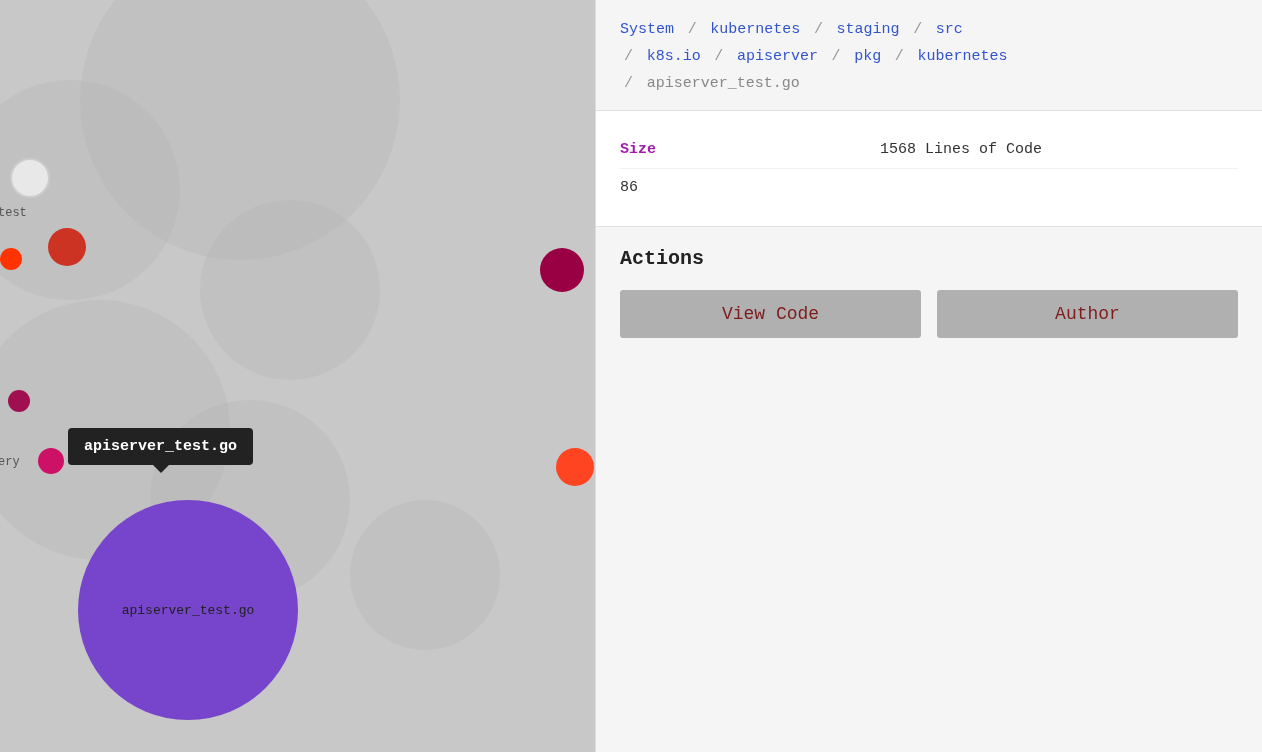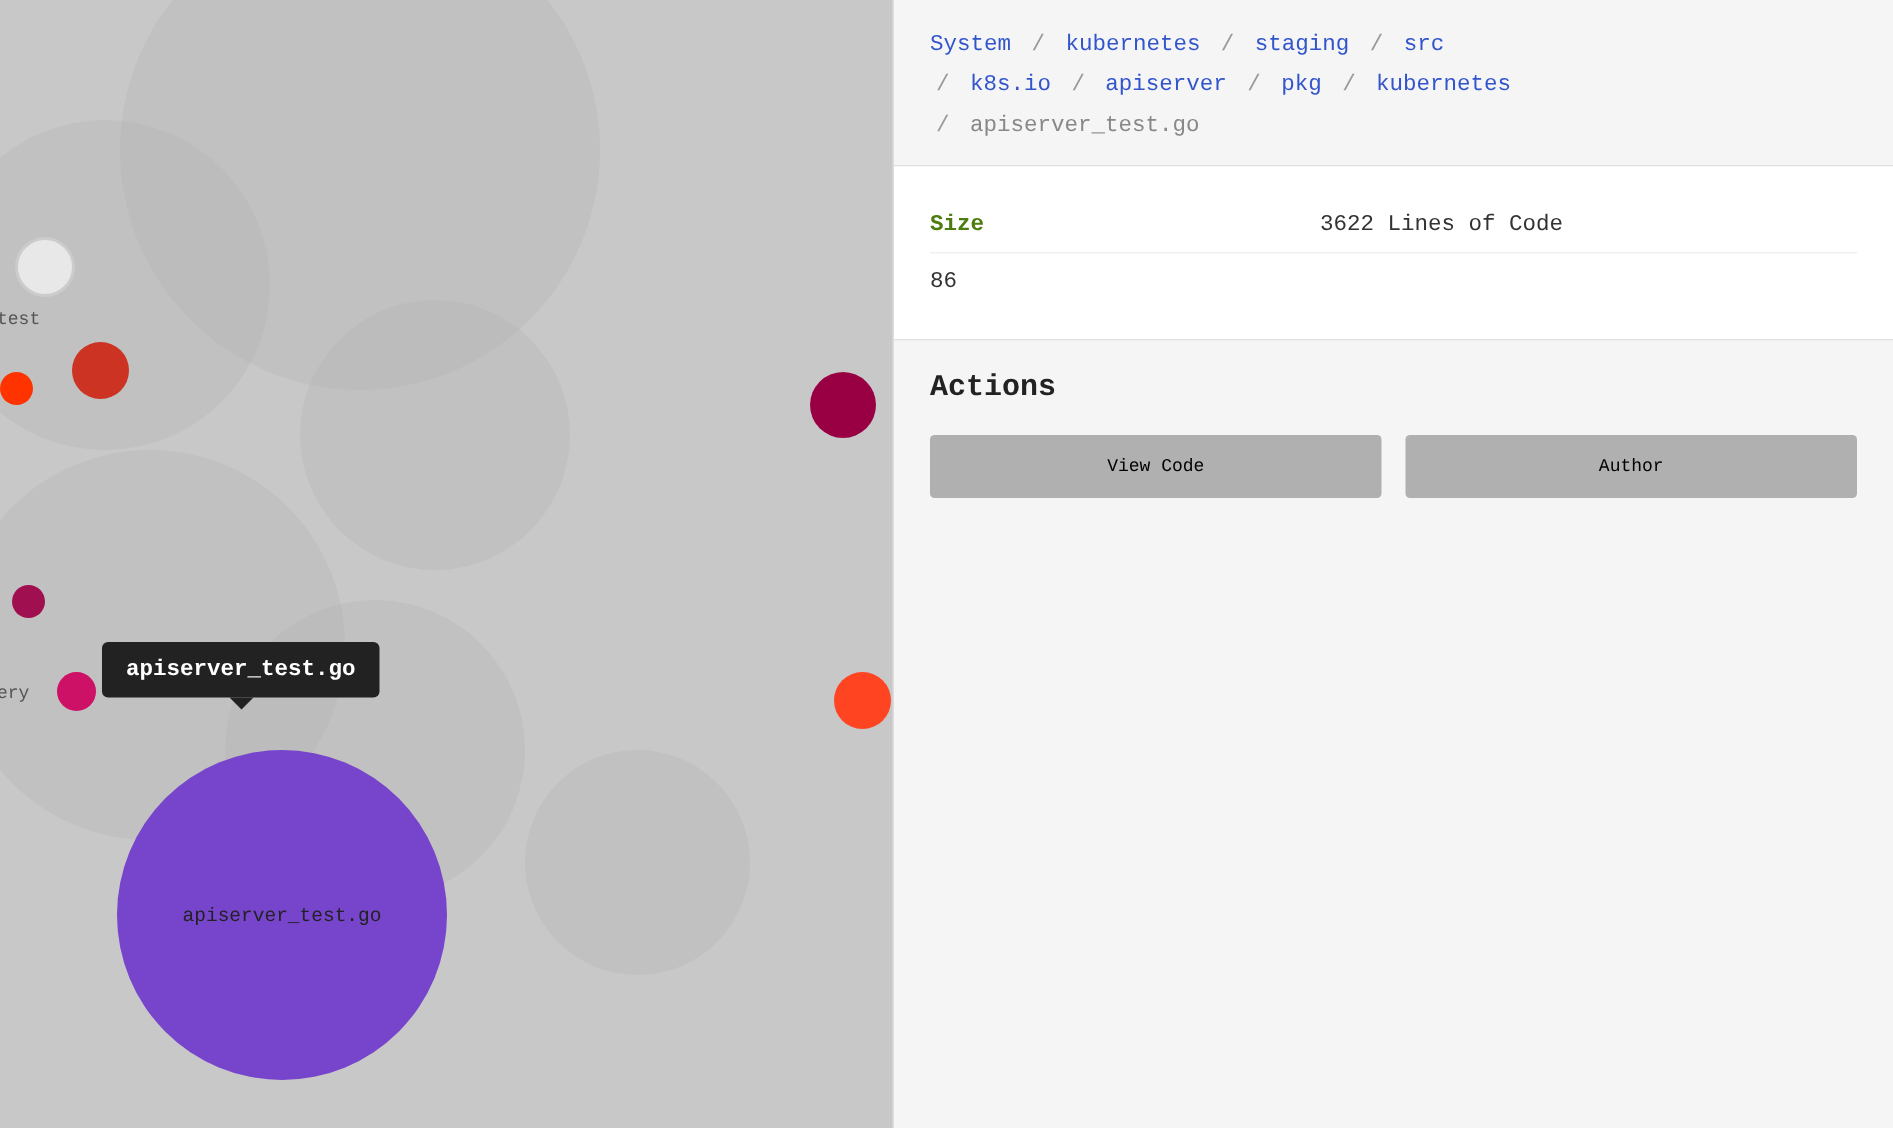--- a/index.html
+++ b/index.html
@@ -109,21 +109,21 @@
       padding: 10px 0;
       border-bottom: 1px solid #f0f0f0;
     }
     .info-row:last-child {
       border-bottom: none;
     }
     .info-label {
       font-family: 'Courier New', Courier, monospace;
       font-size: 15px;
       font-weight: bold;
-      color: #4d7c0f;
+      color: #a21caf;
       width: 260px;
       flex-shrink: 0;
     }
     .info-value {
       font-family: 'Courier New', Courier, monospace;
       font-size: 15px;
       color: #333;
       display: flex;
       align-items: center;
       gap: 8px;
@@ -153,22 +153,22 @@
       display: flex;
       gap: 16px;
     }
     .action-btn {
       flex: 1;
       padding: 14px 20px;
       background: #b0b0b0;
       border: none;
       border-radius: 3px;
       font-family: 'Courier New', Courier, monospace;
-      font-size: 12px;
-      color: #000000;
+      font-size: 18px;
+      color: #7f1d1d;
       cursor: pointer;
       text-align: center;
     }
   </style>
 </head>
 <body>
 
 <div id="left-panel">
 
   <div class="bg-circle" style="width:320px;height:320px;top:-60px;left:80px;"></div>
@@ -226,21 +226,21 @@
     <span><a class="breadcrumb-link">kubernetes</a></span>
     <br>
     <span class="breadcrumb-sep">/</span>
     <span class="breadcrumb-current">apiserver_test.go</span>
   </div>
 
   <div id="info-section">
 
     <div class="info-row">
       <span class="info-label">Size</span>
-      <span class="info-value">3622 Lines of Code</span>
+      <span class="info-value">1568 Lines of Code</span>
     </div>
 
 
 
 
     <div class="info-row">
       <span class="info-value">86</span>
     </div>
   </div>
 

